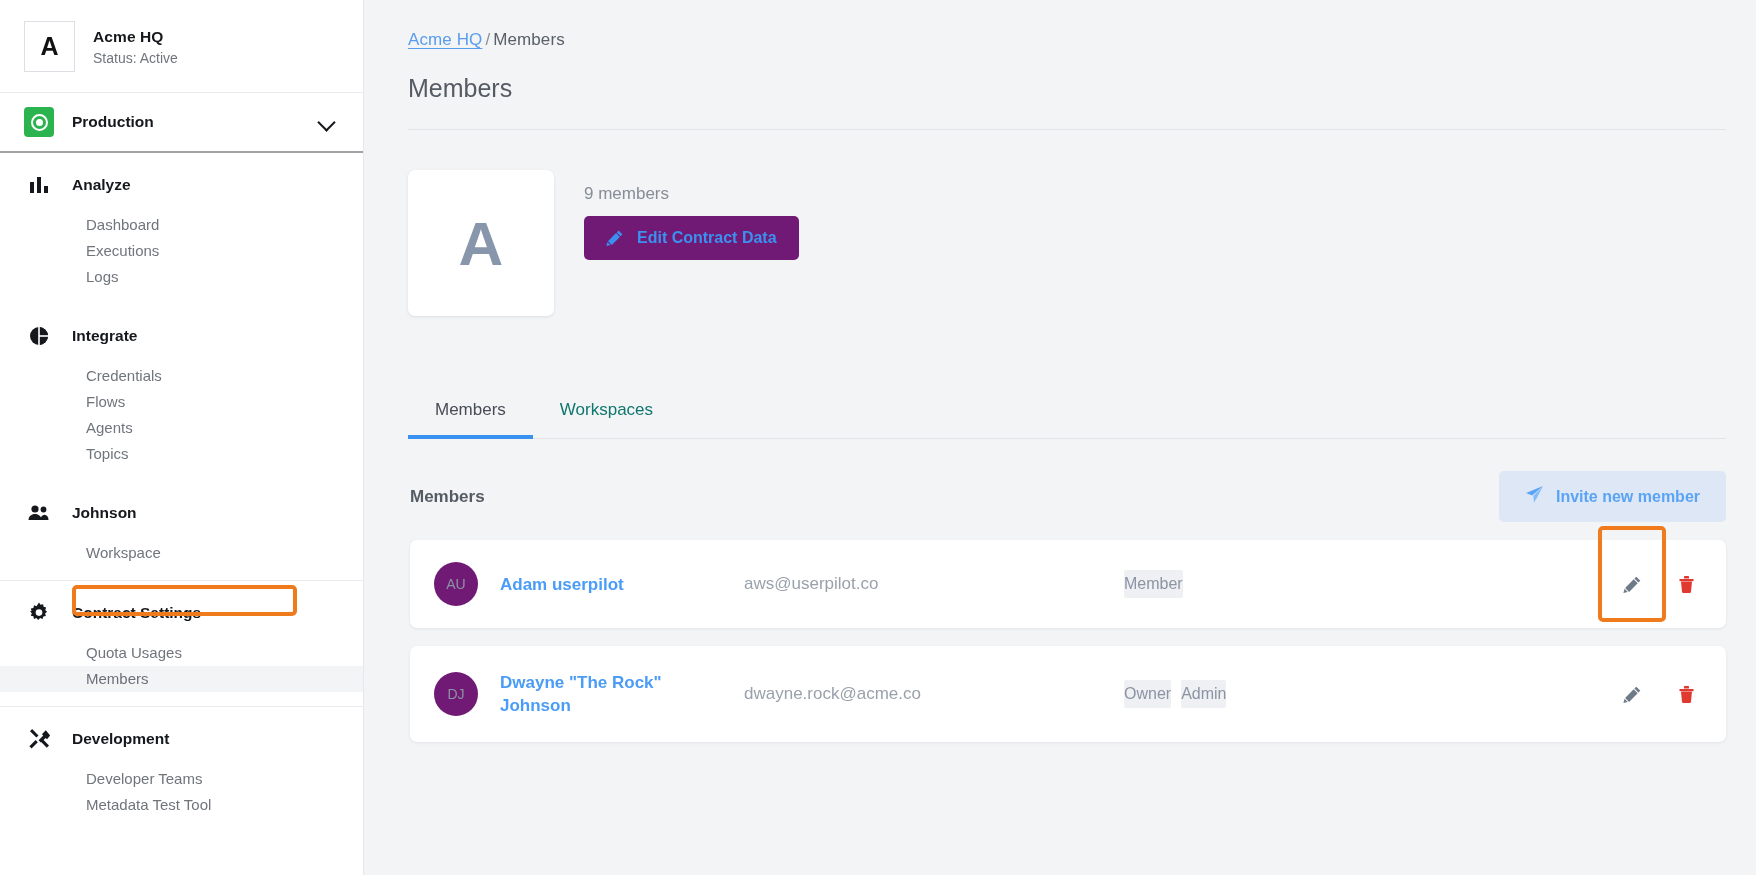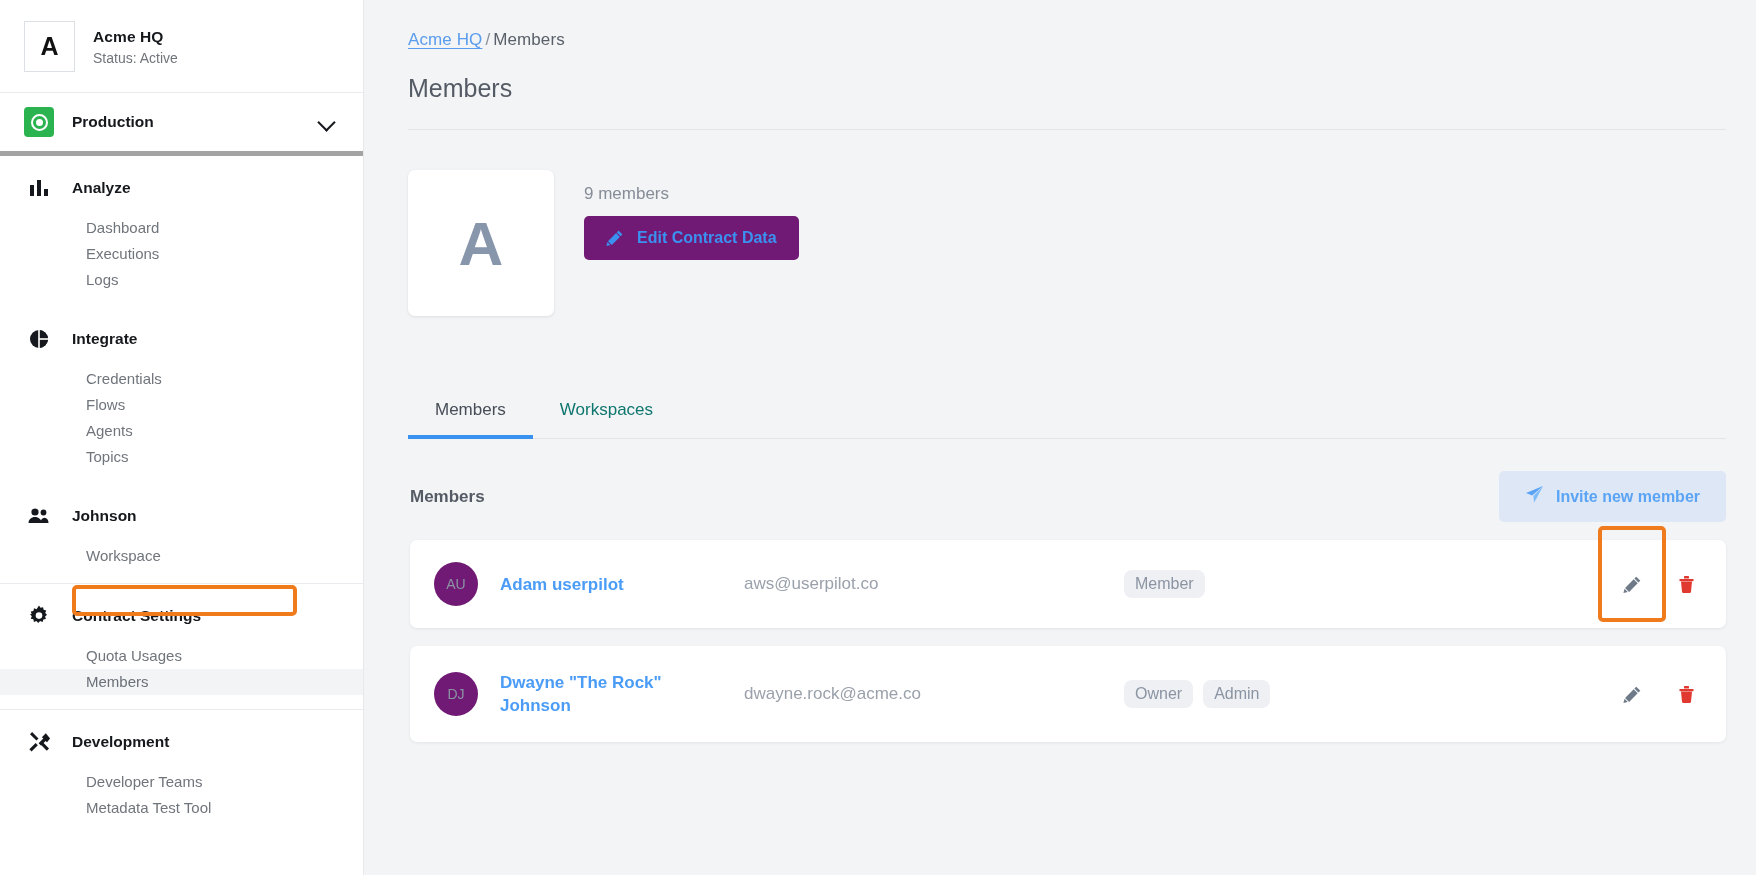--- a/index.html
+++ b/index.html
@@ -55,21 +55,21 @@
   .org-status {
     font-size: 14px;
     color: #70757c;
   }
 
   .env-row {
     display: flex;
     align-items: center;
     padding: 14px 26px 14px 24px;
     gap: 18px;
-    border-bottom: 5px solid #a3a3a3;
+    border-bottom: 2px solid #a3a3a3;
     cursor: pointer;
   }
   .env-icon {
     width: 30px; height: 30px;
     background: #2bb350;
     border-radius: 4px;
     display: flex; align-items: center; justify-content: center;
   }
   .env-icon .ring {
     width: 17px; height: 17px;
@@ -300,22 +300,22 @@
     color: #9aa1ab;
     font-size: 17px;
     width: 380px;
     margin-left: 12px;
   }
   .badges { display: flex; gap: 10px; flex: 1; }
   .badge {
     background: #eef0f3;
     color: #8b94a3;
     font-size: 16px;
-    padding: 5px 11px;
-    border-radius: 8px;
+    padding: 5px 0;
+    border-radius: 2px;
   }
   .row-actions {
     display: flex;
     align-items: center;
     gap: 30px;
     padding-right: 6px;
   }
   .icon-btn {
     width: 24px; height: 24px;
     display: flex; align-items: center; justify-content: center;

